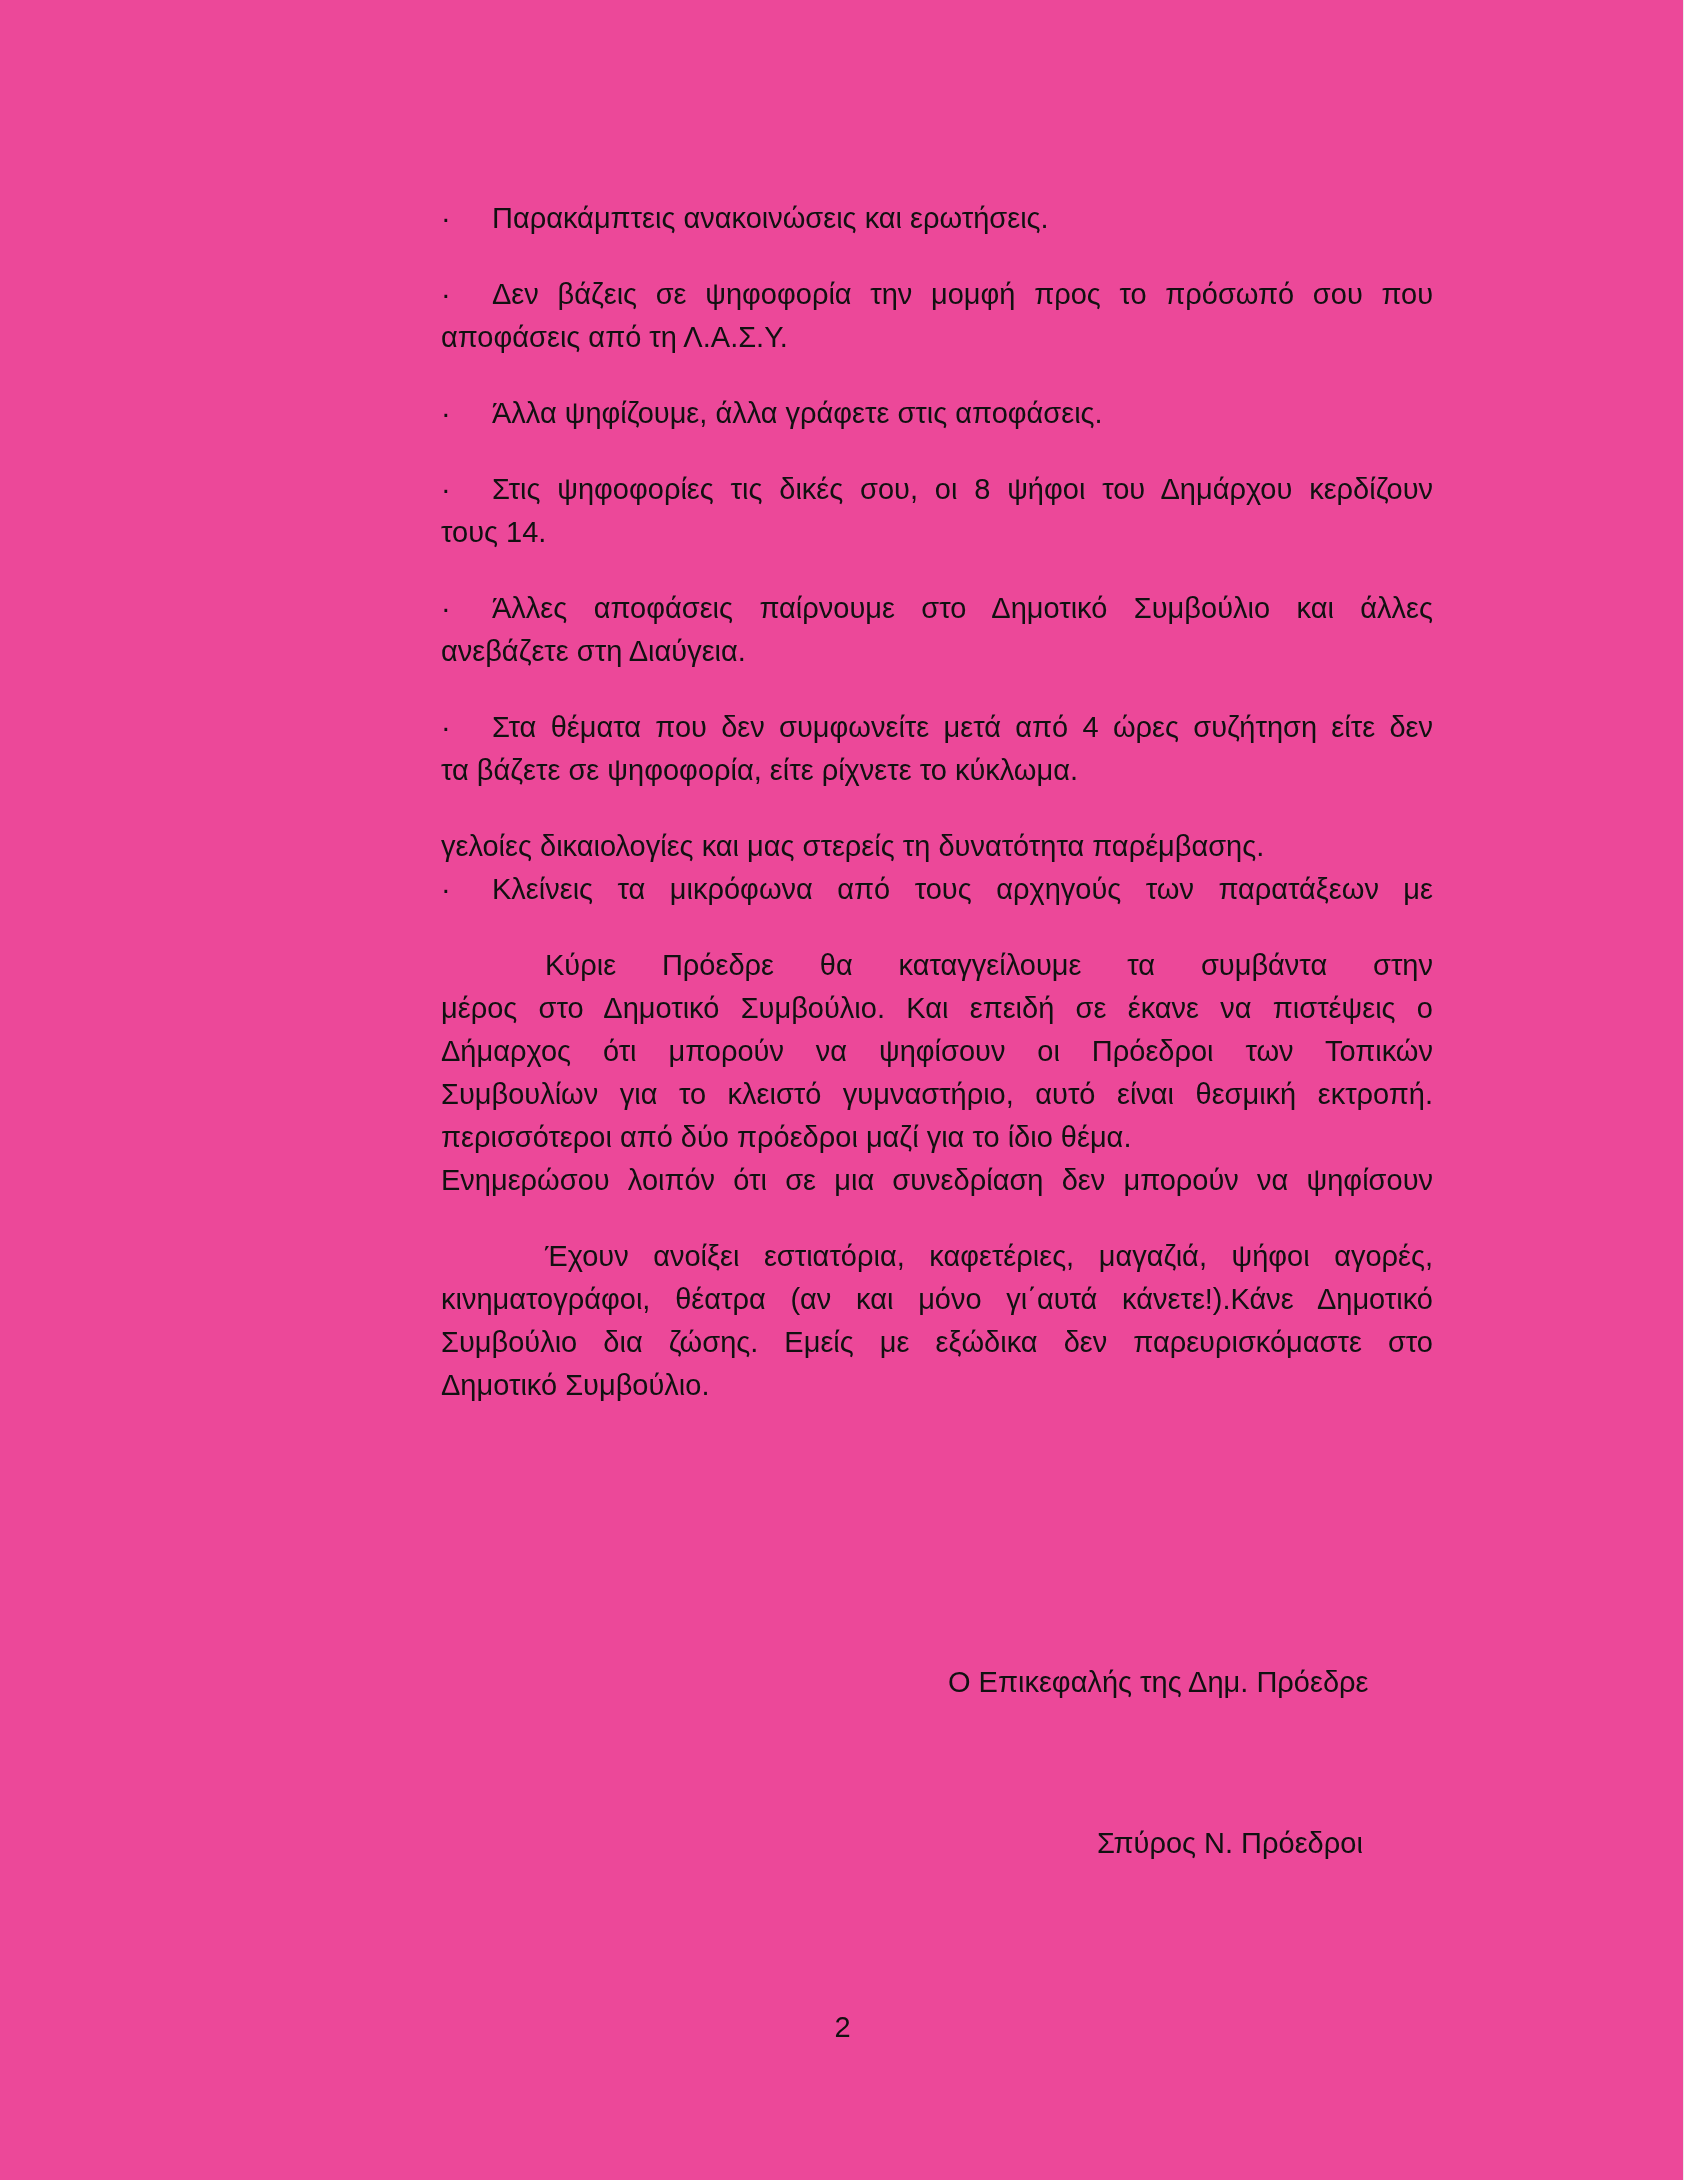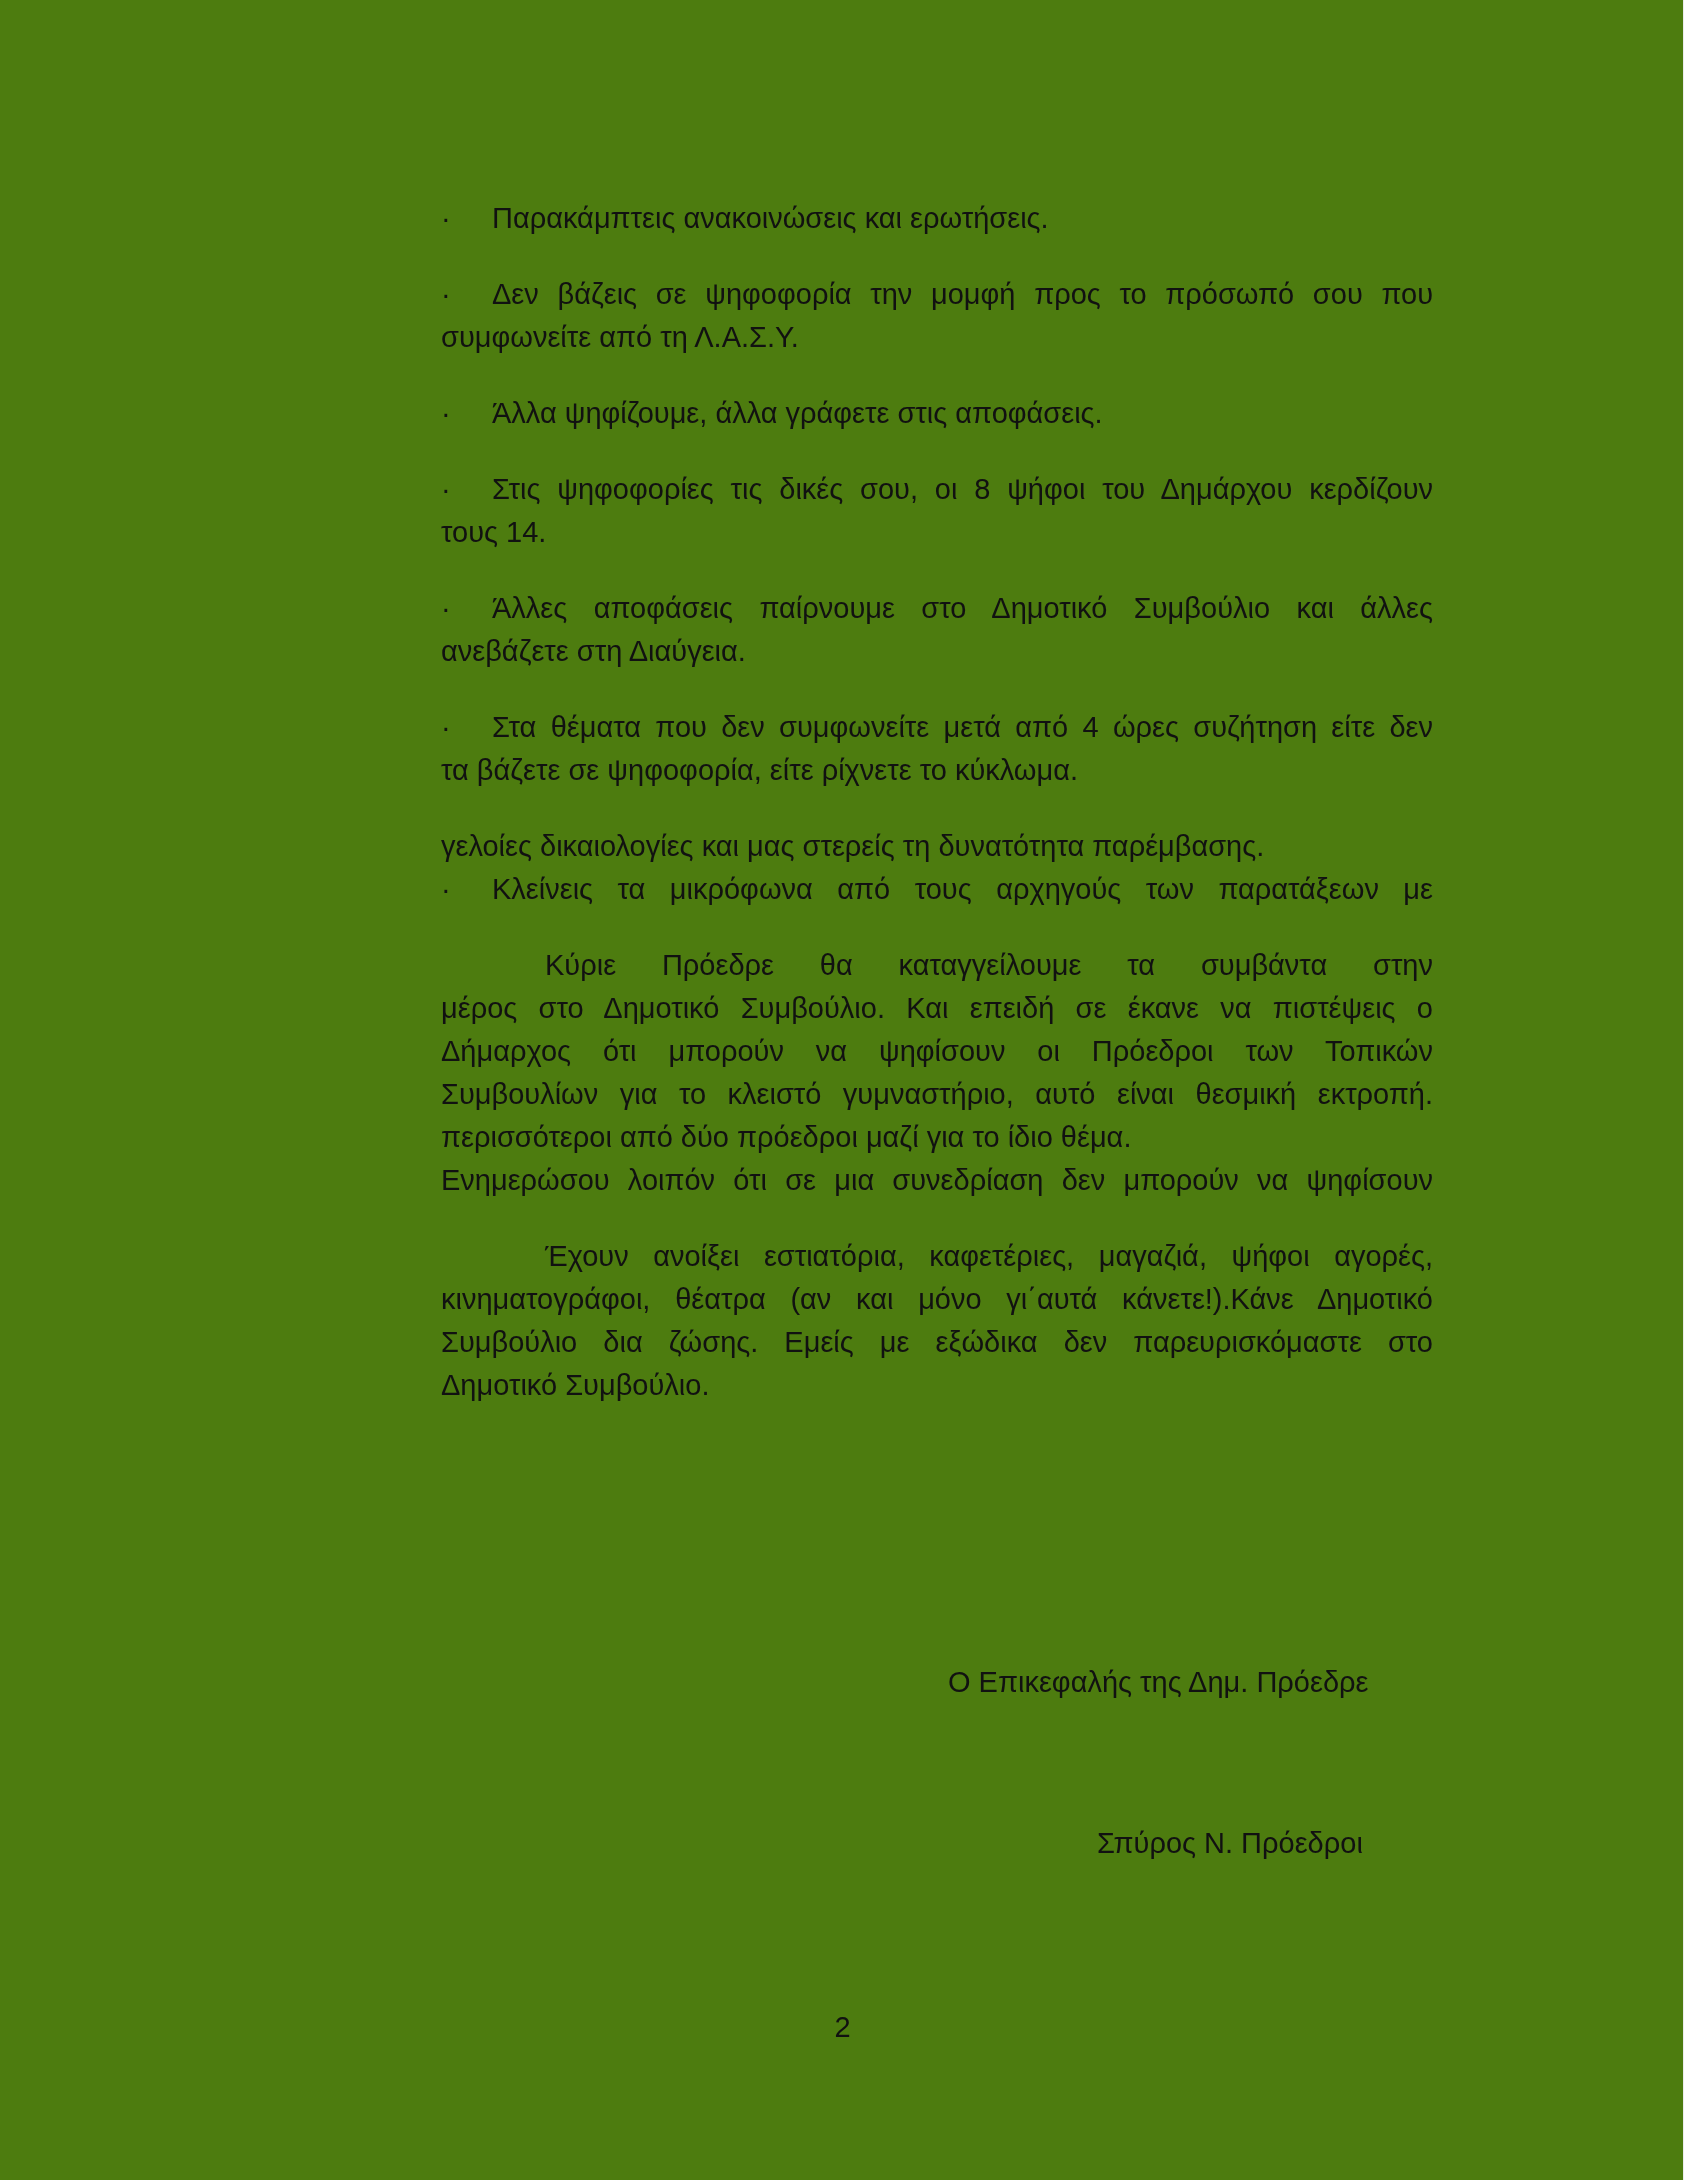--- a/index.html
+++ b/index.html
@@ -5,21 +5,21 @@
 <style>
   html, body {
     margin: 0;
     padding: 0;
     background: #ffffff;
   }
   .page {
     position: relative;
     width: 1685px;
     height: 2181px;
-    background: #4d7c0f;
+    background: #ec4899;
     color: #111111;
     font-family: "Liberation Sans", sans-serif;
     overflow: hidden;
   }
   
   .page::after {
     content: "";
     position: absolute;
     top: 0; right: 0;
     width: 1.7px; height: 100%;
@@ -81,21 +81,21 @@
 <body>
 
 <div class="page">
 
   <div class="text-body" id="text-body">
       <div class="para bullet">
         <div class="line first"><span class="bullet-marker">·</span>Παρακάμπτεις ανακοινώσεις και ερωτήσεις.</div>
       </div>
       <div class="para bullet">
         <div class="line first justified"><span class="bullet-marker">·</span>Δεν βάζεις σε ψηφοφορία την μομφή προς το πρόσωπό σου που</div>
-        <div class="line">συμφωνείτε από τη Λ.Α.Σ.Υ.</div>
+        <div class="line">αποφάσεις από τη Λ.Α.Σ.Υ.</div>
       </div>
       <div class="para bullet">
         <div class="line first"><span class="bullet-marker">·</span>Άλλα ψηφίζουμε, άλλα γράφετε στις αποφάσεις.</div>
       </div>
       <div class="para bullet">
         <div class="line first justified"><span class="bullet-marker">·</span>Στις ψηφοφορίες τις δικές σου, οι 8 ψήφοι του Δημάρχου κερδίζουν</div>
         <div class="line">τους 14.</div>
       </div>
       <div class="para bullet">
         <div class="line first justified"><span class="bullet-marker">·</span>Άλλες αποφάσεις παίρνουμε στο Δημοτικό Συμβούλιο και άλλες</div>

